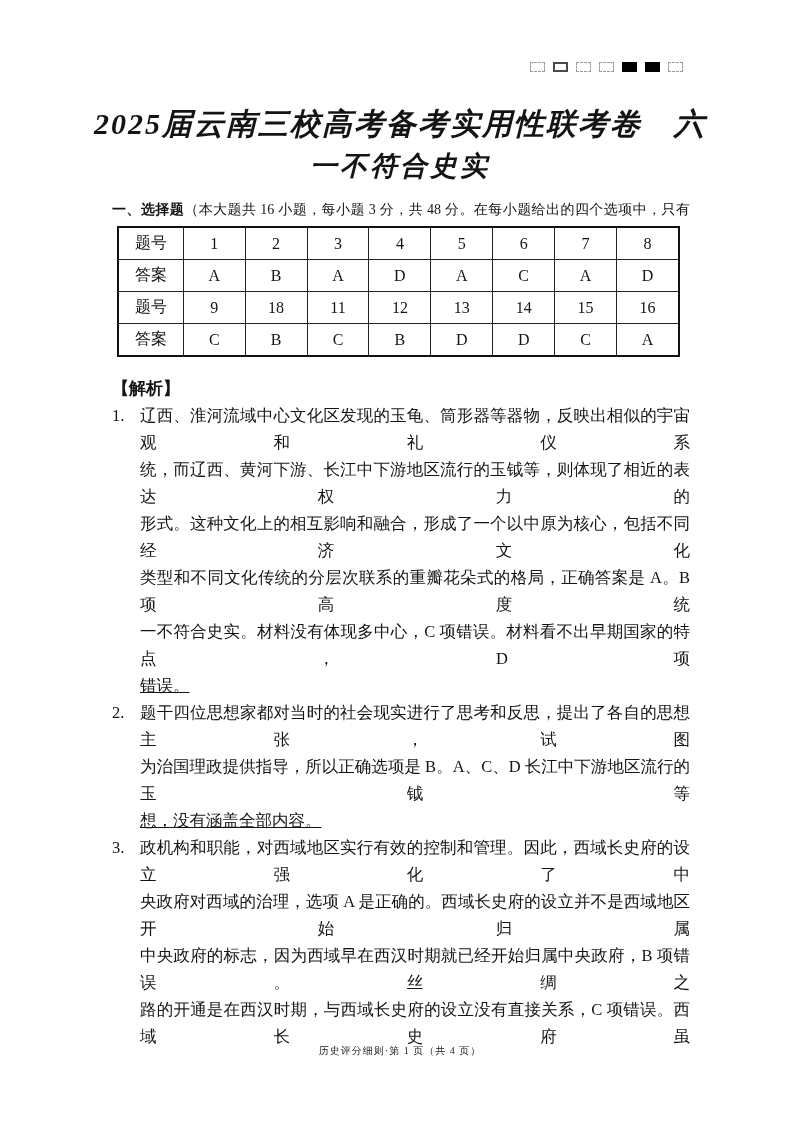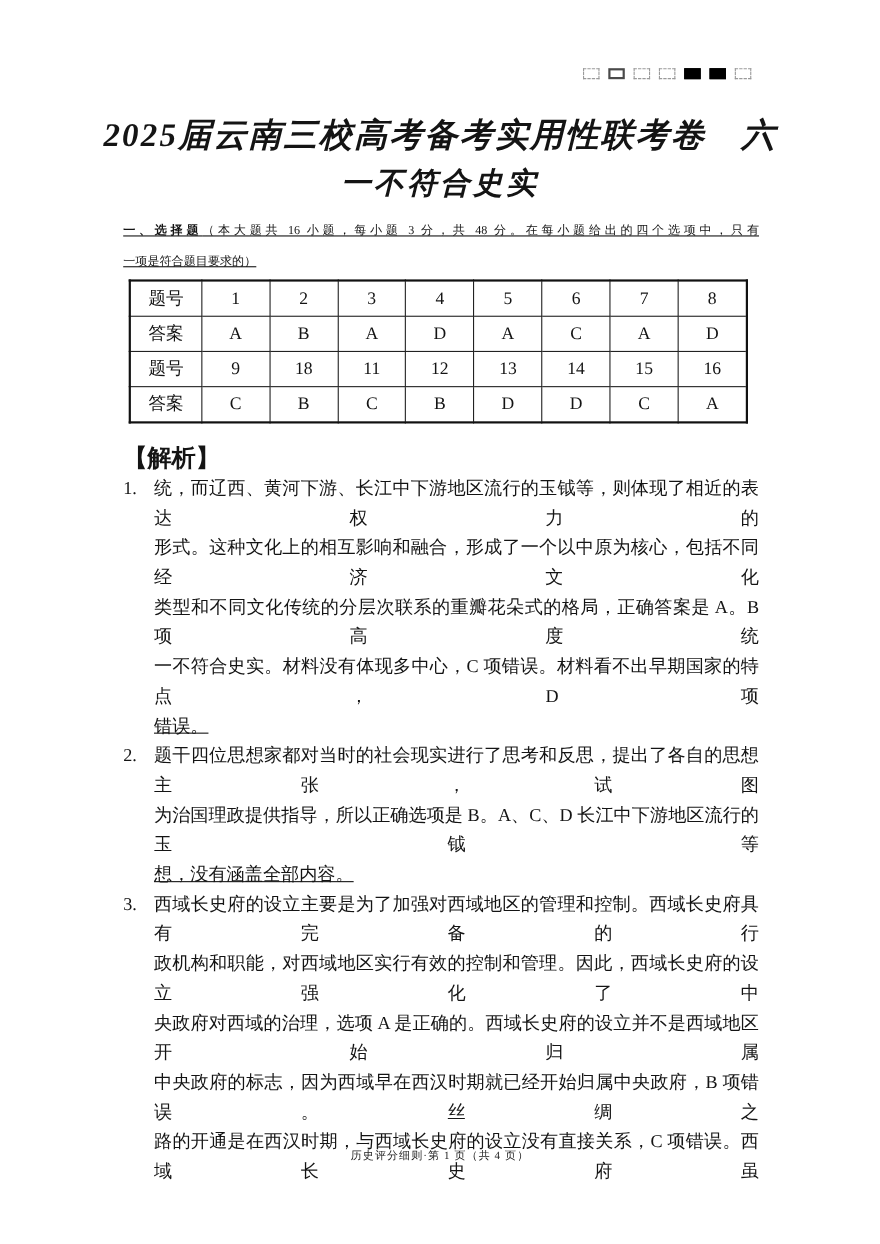--- a/index.html
+++ b/index.html
@@ -30,21 +30,21 @@
   .subtitle {
     margin:0;
     text-align:center;
     font-size:27px; line-height:40px;
     font-weight:bold; font-style:italic;
     letter-spacing:3px;
   }
 
   .content { margin:0 110px 0 112px; }
 
-  .intro { margin:10px 0 0 0; font-size:11px; line-height:28px; text-align:justify;text-decoration:underline; }
+  .intro { margin:10px 0 0 0; font-size:14px; line-height:28px; text-align:justify; }
   .intro .l1 { display:block; text-align:justify; text-align-last:justify; }
   .intro .l2 { display:block; }
   .intro b { font-weight:bold; }
 
   table.answers {
     margin:2px 0 0 5px;
     border-collapse:collapse;
     width:563px;
     border:2px solid #111;
   }
@@ -52,21 +52,21 @@
     border:1px solid #222;
     height:31px;
     text-align:center;
     vertical-align:middle;
     font-size:16px;
     padding:0;
   }
   table.answers td.hd { width:65px;margin-top:11px; }
   table.answers td.c  { width:62px; }
 
-  .jiexi { margin:18px 0 0 0; font-size:22px; line-height:27px; font-weight:bold; }
+  .jiexi { margin:18px 0 0 0; font-size:17px; line-height:27px; font-weight:bold; }
 
   .item { display:flex; font-size:16.5px; line-height:27px; }
   .item .num { width:28px; flex:0 0 28px; }
   .item .body { flex:1; min-width:0; }
   .item .ln { text-align:justify; text-align-last:justify; }
   .item .ln.last { text-align-last:left;text-decoration:underline; }
 
   .footer {
     position:absolute; top:1044px; left:0; right:0;
     text-align:center;
@@ -89,21 +89,20 @@
     <span class="mark" data-type="outline-light"></span>
   </div>
 
   <h1 class="title">2025届云南三校高考备考实用性联考卷　六</h1>
   <h2 class="subtitle">一不符合史实</h2>
 
   <div class="content">
 
     <p class="intro">
       <span class="l1"><b>一、选择题</b><span>（本大题共 16 小题，每小题 3 分，共 48 分。在每小题给出的四个选项中，只有</span></span>
-      <span class="l2">一项是符合题目要求的）</span>
     </p>
 
     <table class="answers">
       <tbody>
           <tr>
         <td class="hd">题号</td>
         <td class="c">1</td>
         <td class="c">2</td>
         <td class="c">3</td>
         <td class="c">4</td>
@@ -146,41 +145,41 @@
         <td class="c">A</td>
       </tr>
     </tbody>
       </table>
 
     <div class="jiexi">【解析】</div>
 
     <div class="item">
       <span class="num">1.</span>
       <div class="body">
+        <div class="ln">辽西、淮河流域中心文化区发现的玉龟、筒形器等器物，反映出相似的宇宙观和礼仪系</div>
         <div class="ln">统，而辽西、黄河下游、长江中下游地区流行的玉钺等，则体现了相近的表达权力的</div>
         <div class="ln">形式。这种文化上的相互影响和融合，形成了一个以中原为核心，包括不同经济文化</div>
         <div class="ln">类型和不同文化传统的分层次联系的重瓣花朵式的格局，正确答案是 A。B 项高度统</div>
         <div class="ln">一不符合史实。材料没有体现多中心，C 项错误。材料看不出早期国家的特点，D 项</div>
         <div class="ln last">错误。</div>
       </div>
     </div>
 
     <div class="item">
       <span class="num">2.</span>
       <div class="body">
         <div class="ln">题干四位思想家都对当时的社会现实进行了思考和反思，提出了各自的思想主张，试图</div>
         <div class="ln">为治国理政提供指导，所以正确选项是 B。A、C、D 长江中下游地区流行的玉钺等</div>
         <div class="ln last">想，没有涵盖全部内容。</div>
       </div>
     </div>
 
     <div class="item">
       <span class="num">3.</span>
       <div class="body">
-        <div class="ln">西域长史府的设立主要是为了加强对西域地区的管理和控制。西域长史府具有完备的行</div>
         <div class="ln">政机构和职能，对西域地区实行有效的控制和管理。因此，西域长史府的设立强化了中</div>
         <div class="ln">央政府对西域的治理，选项 A 是正确的。西域长史府的设立并不是西域地区开始归属</div>
         <div class="ln">中央政府的标志，因为西域早在西汉时期就已经开始归属中央政府，B 项错误。丝绸之</div>
         <div class="ln">路的开通是在西汉时期，与西域长史府的设立没有直接关系，C 项错误。西域长史府虽</div>
 
       </div>
     </div>
 
   </div>
 

